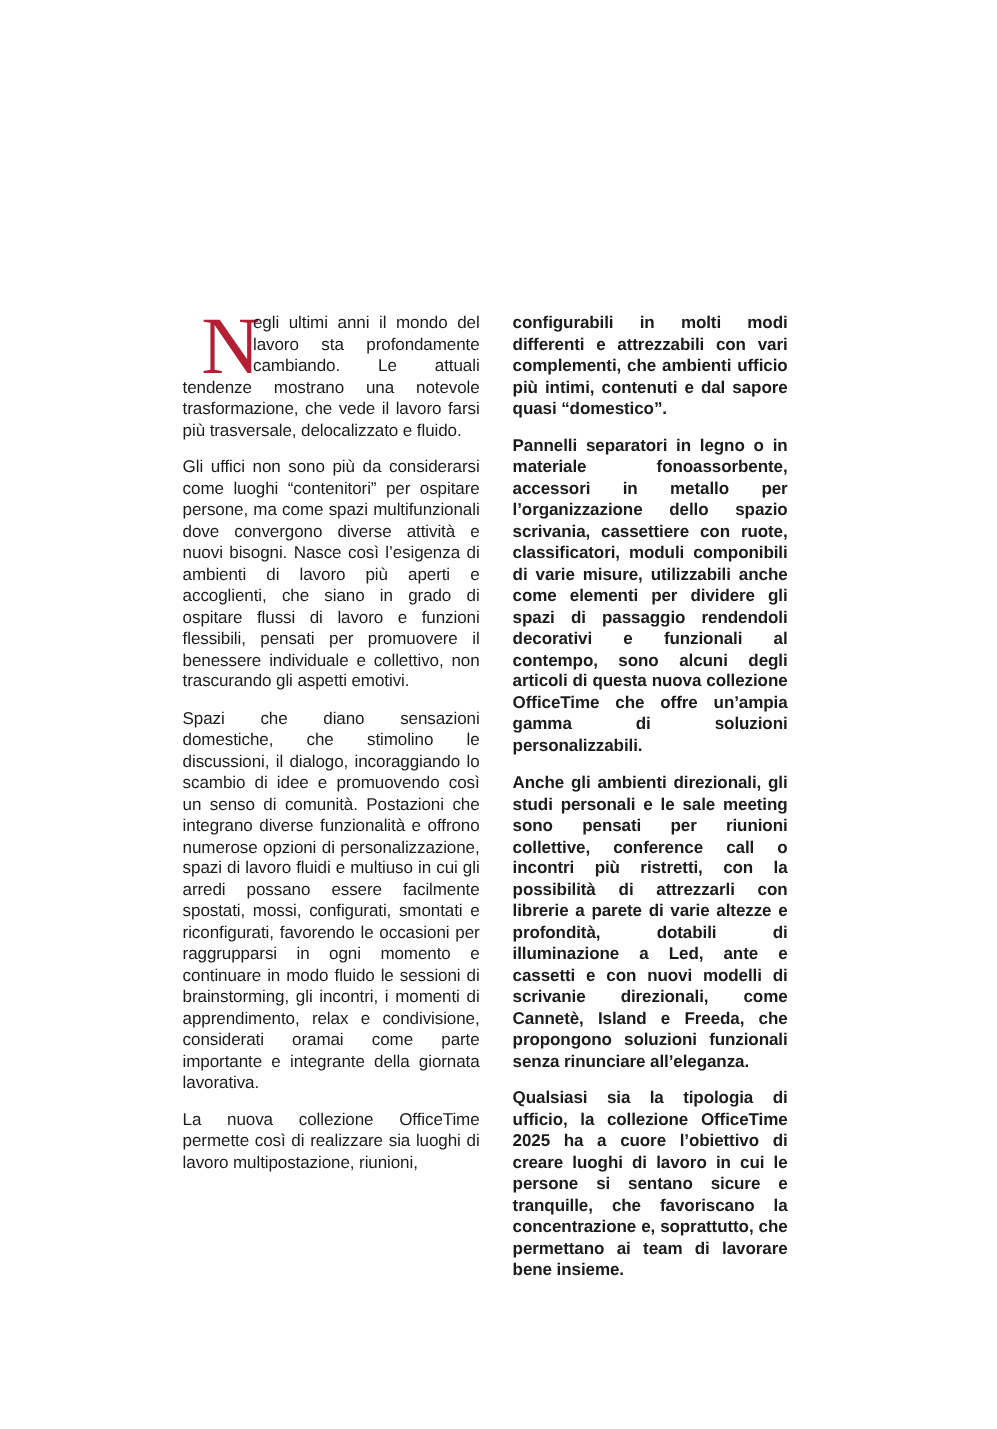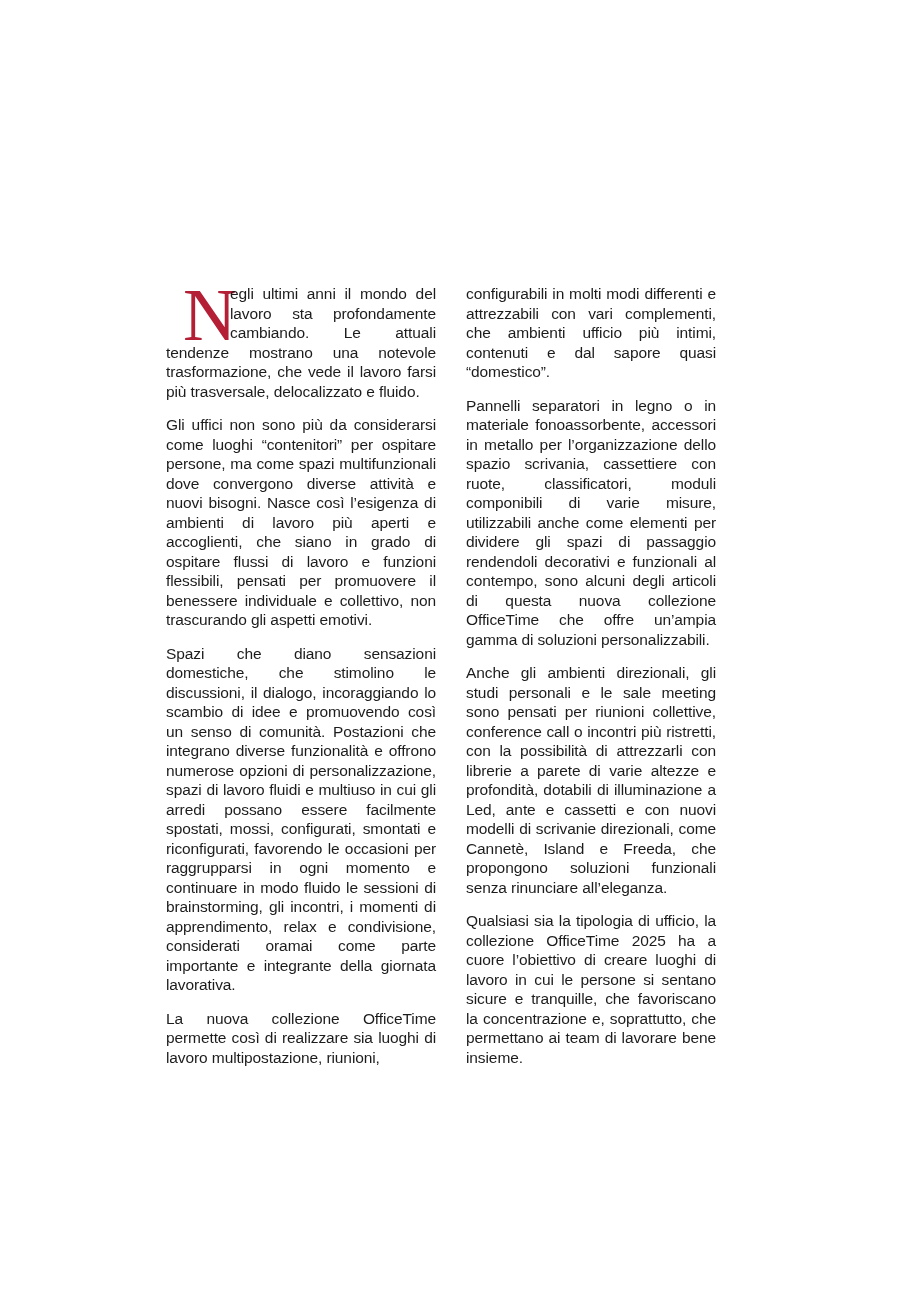--- a/index.html
+++ b/index.html
@@ -23,21 +23,21 @@
     display: flex;
     gap: 30px;
   }
   .col {
     text-align: justify;
     font-size: 15.5px;
     line-height: 19.5px;
     letter-spacing: -0.1px;
   }
   .col-left  { width: 270px; }
-  .col-right { width: 250px; }
+  .col-right { width: 250px; font-weight: bold; }
   .col p {
     margin: 0 0 14px 0;
   }
   .col p:last-child { margin-bottom: 12px; }
   .dropcap {
     float: left;
     box-sizing: border-box;
     width: 64px;
     height: 57px;
     padding-left: 17px;

